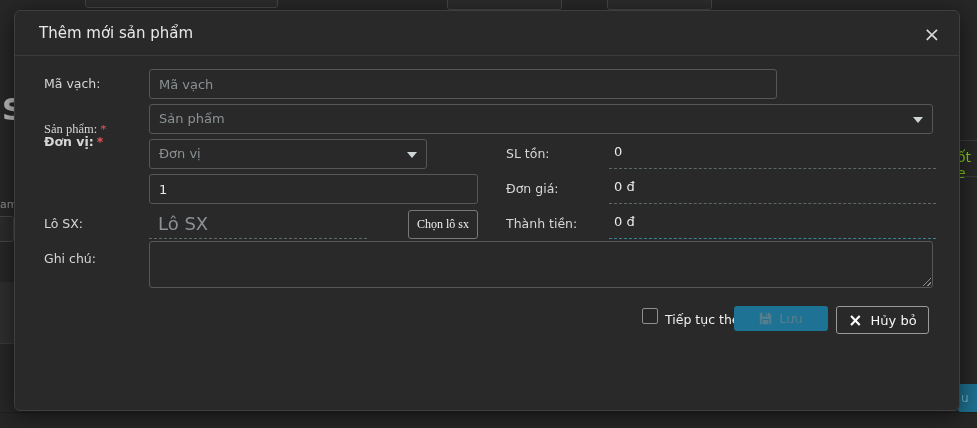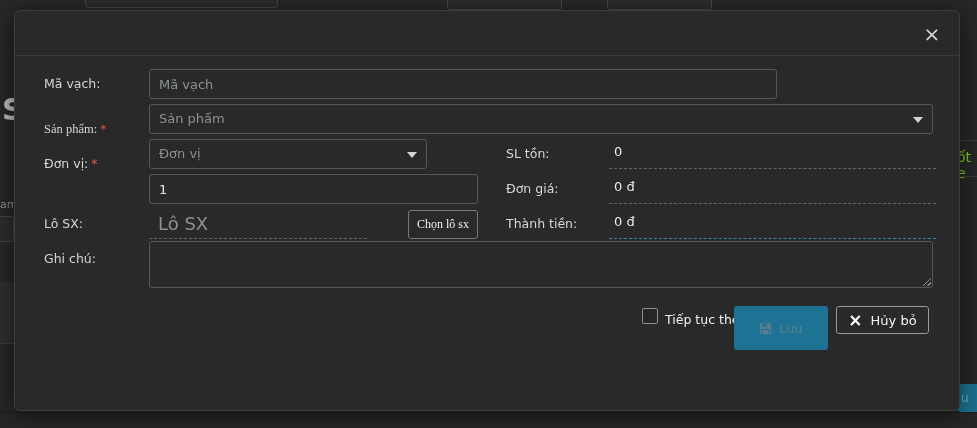--- a/index.html
+++ b/index.html
@@ -107,21 +107,21 @@
     position:absolute; left:627px; top:297px; width:16px; height:16px;
     appearance:none; -webkit-appearance:none;
     background:#262626; border:1px solid #8f8f8f; border-radius:2px;
     cursor:pointer; margin:0;
   }
   .chk-label {
     position:absolute; left:650px; top:295px; line-height:28px;
     font-size:12.5px; color:#f0f0f0;
   }
   .btn-save {
-    position:absolute; left:719px; top:295px; width:94px; height:44px;
+    position:absolute; left:719px; top:295px; width:94px; height:25px;
     background:#1e7294; border:none; border-radius:3px;
     color:#557e8e; font-size:13px; cursor:pointer; font-family:inherit;
     display:flex; align-items:center; justify-content:center; gap:7px;
   }
   .btn-cancel {
     position:absolute; left:821px; top:295px; width:93px; height:28px;
     background:transparent; border:1px solid #9a9a9a; border-radius:3px;
     color:#f5f5f5; font-size:13px; cursor:pointer; font-family:inherit;
     display:flex; align-items:center; justify-content:center; gap:8px;
   }
@@ -140,35 +140,36 @@
 <div class="bg-frag bg-table-frag" style="left:957px; top:149px;">ốt e</div>
 <div class="bg-frag bg-hline" style="left:960px; top:140px; width:17px;"></div>
 <div class="bg-frag bg-hline" style="left:960px; top:176px; width:17px;"></div>
 <div class="bg-frag bg-tealbtn" style="left:958px; top:384px; width:40px; height:28px;">u</div>
 <div class="bg-frag bg-line" style="left:0; top:412px; width:977px; height:1px;"></div>
 <div class="bg-frag" style="left:0; top:413px; width:977px; height:15px; background:#262626;"></div>
 
 <div class="modal">
 
   <div class="modal-header">
+    <div class="modal-title">Thêm mới sản phẩm</div>
     <button class="modal-close">×</button>
   </div>
 
   <div class="row-label" style="left:29px; top:58px;"><span>Mã vạch:</span></div>
   <input class="txt-input" style="left: 134px; top: 58px; width: 628px;" type="text" placeholder="Mã vạch">
 
   <div class="row-label" style="left:29px; top:103px;font-family:Liberation Serif, serif;">
     <span>Sản phẩm:</span><span class="req">*</span>
   </div>
   <div class="select-box" style="left:134px; top:93px; width:784px;">
     <span>Sản phẩm</span>
     <span class="caret"></span>
   </div>
 
-  <div class="row-label" style="left:29px; top:138px;">
+  <div class="row-label" style="left:29px; top:116px;font-weight:bold;">
     <span>Đơn vị:</span><span class="req">*</span>
   </div>
   <div class="select-box" style="left:134px; top:128px; width:278px;">
     <span>Đơn vị</span>
     <span class="caret"></span>
   </div>
   <div class="row-label" style="left:491px; top:128px;"><span>SL tồn:</span></div>
   <div class="ro-value" style="left:594px; top:128px; width:327px;">0</div>
 
   <input class="txt-input" style="left: 134px; top: 163px; width: 329px;" type="text" value="1">

